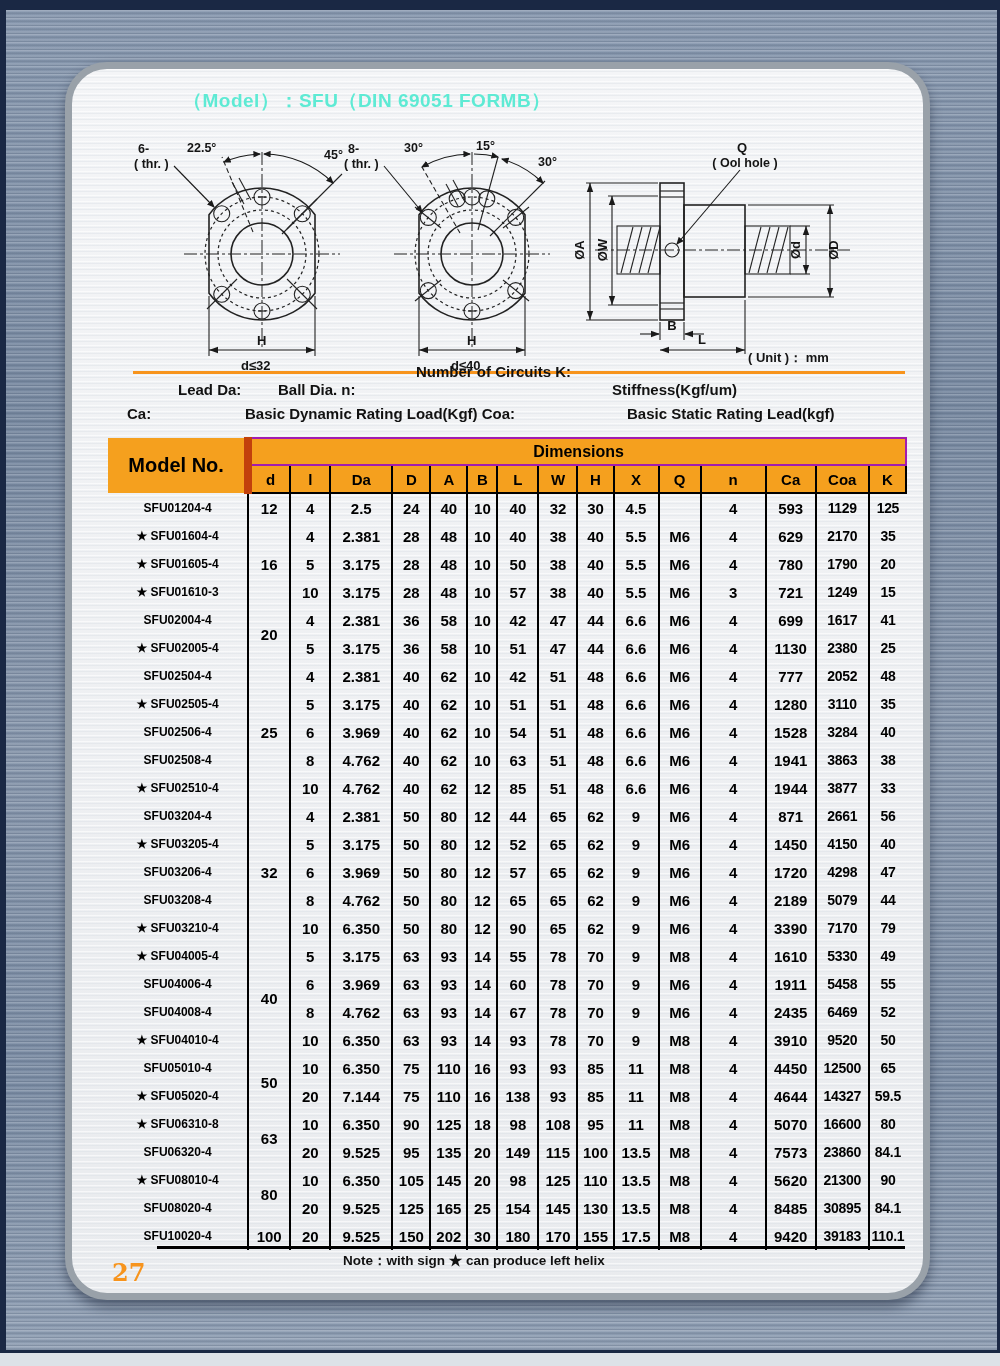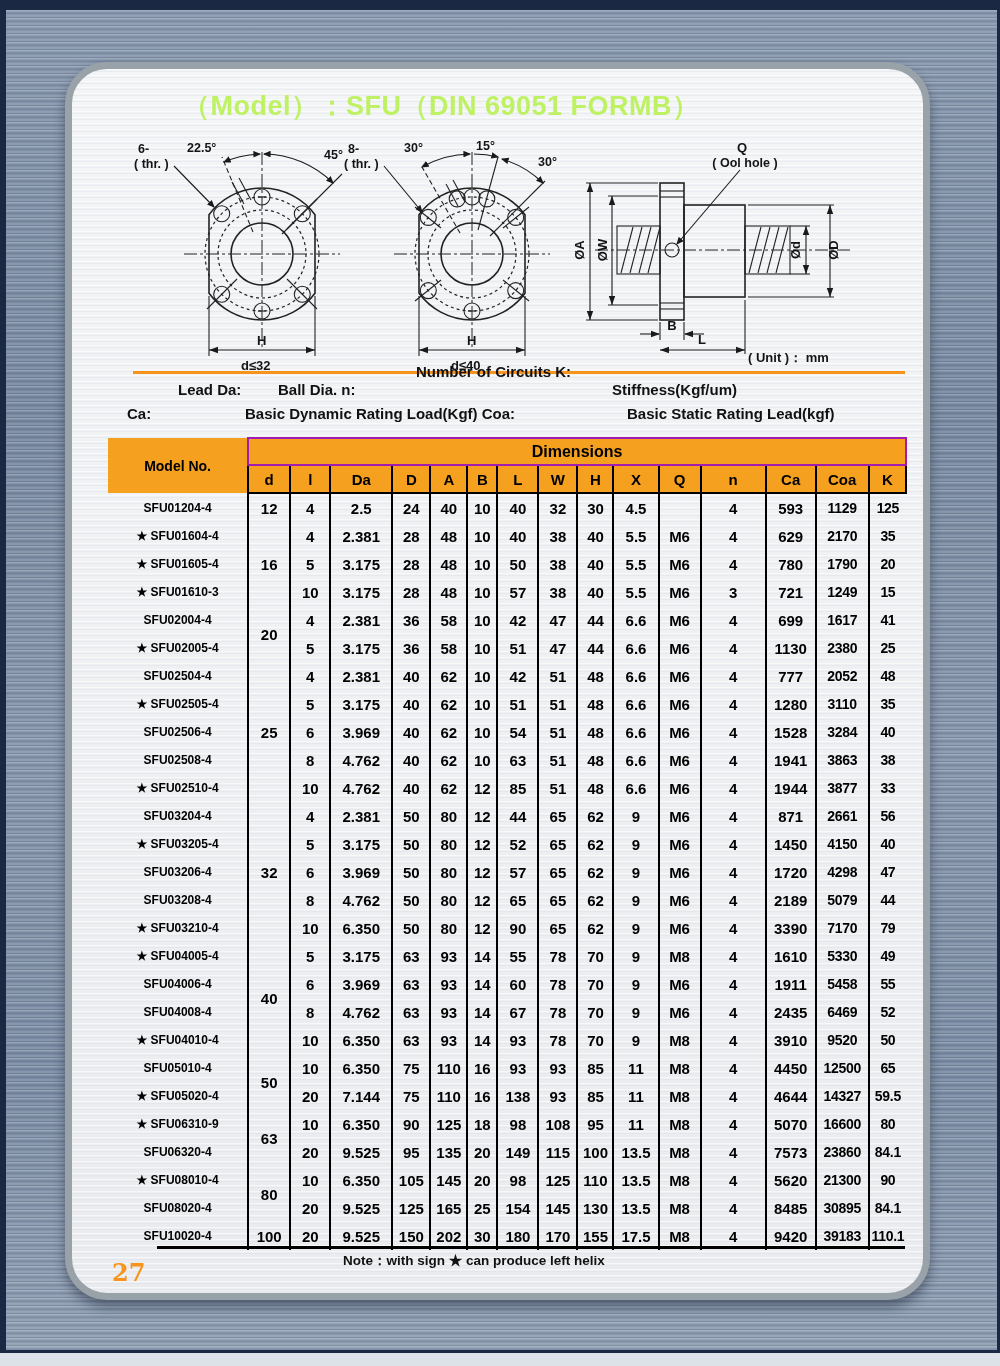--- a/index.html
+++ b/index.html
@@ -10,37 +10,37 @@
       repeating-linear-gradient(180deg, rgba(255,255,255,0.22) 0px, rgba(132,148,170,0) 2px,
         rgba(25,40,65,0.20) 3px, rgba(132,148,170,0) 5px, rgba(255,255,255,0.13) 6px, rgba(20,35,60,0.22) 8px),
       linear-gradient(180deg,#8c9cb2 0%,#7b8ca3 30%,#8a99ae 55%,#7e8fa6 80%,#93a2b6 100%);}
   .bottom-strip{position:absolute;left:0;bottom:0;width:100%;height:13px;background:#dde2e8;}
   .card{position:absolute;left:65px;top:62px;width:865px;height:1238px;box-sizing:border-box;
     border:7px solid #99a1a9;border-radius:42px;background-color:#eef0f3;
     background-image:
       repeating-linear-gradient(180deg, rgba(255,255,255,0.6) 0 1px, rgba(219,224,230,0.45) 2px 3px, rgba(238,240,243,0) 3px 6px),
       linear-gradient(180deg,#f4f5f7,#e9ebee);
     box-shadow:0 7px 12px rgba(15,25,45,0.45);}
-  .title{position:absolute;left:183px;top:88px;margin:0;font-size:27px;font-weight:700;
-    letter-spacing:0.5px;color:#bef264;white-space:nowrap;}
+  .title{position:absolute;left:183px;top:88px;margin:0;font-size:19px;font-weight:700;
+    letter-spacing:0.5px;color:#5eead4;white-space:nowrap;}
   .dwg{position:absolute;left:100px;top:132px;}
   .dwg .ln{stroke:#222;stroke-width:1.6;fill:none;}
   .dwg .thin{stroke:#222;stroke-width:1.1;fill:none;}
   .dwg .dot{stroke:#222;stroke-width:1.2;fill:none;stroke-dasharray:3 3;}
   .dwg .cl{stroke:#222;stroke-width:1;fill:none;stroke-dasharray:13 3 3 3;}
   .dwg .dim{stroke:#1a1a1a;stroke-width:1.1;fill:none;}
   .dwg .ah{fill:#1a1a1a;stroke:none;}
   .dwg text{font-family:"Liberation Sans",sans-serif;font-weight:700;font-size:13px;fill:#141414;}
   .dwg text.sm{font-size:12.5px;}
   .orange-rule{position:absolute;left:133px;top:371px;width:772px;height:3px;background:#F7941D;}
   .legend-item{position:absolute;font-size:15px;font-weight:700;color:#111;white-space:nowrap;}
   .spec{position:absolute;left:108px;top:437px;width:799px;border-collapse:collapse;
     table-layout:fixed;color:#000;}
   .spec th,.spec td{padding:0;text-align:center;vertical-align:middle;font-weight:700;overflow:hidden;}
-  .model-h{background:#F5A01E;font-size:14px;border-right:1px solid #c2410c;height:53px;}
+  .model-h{background:#F5A01E;font-size:20px;border-right:8px solid #c2410c;height:53px;}
   .dim-h{background:#F5A01E;font-size:16px;border:2px solid #a21caf;height:25px;}
   .sub-h{background:#F5A01E;border:2px solid #000;font-size:15px;height:26px;}
   .spec tbody td{font-size:15px;height:28px;border-left:2px solid #000;border-right:2px solid #000;}
   .spec tbody td.model{border-left:none;font-size:12px;white-space:nowrap;}
   .spec tbody td:last-child{border-right:none;}
   .spec tbody td.col-Coa,.spec tbody td.col-K{font-size:14px;letter-spacing:-0.3px;}
   .bottom-rule{position:absolute;left:157px;top:1246px;width:748px;height:3px;background:#000;}
   .note{position:absolute;left:343px;top:1252px;font-size:13.5px;font-weight:700;color:#111;white-space:nowrap;}
   .page-num{position:absolute;left:112px;top:1258px;font-family:"DejaVu Serif",serif;
     font-size:24px;font-weight:700;color:#F7941D;}
@@ -656,21 +656,21 @@
           <td class="col-W">93</td>
           <td class="col-H">85</td>
           <td class="col-X">11</td>
           <td class="col-Q">M8</td>
           <td class="col-n">4</td>
           <td class="col-Ca">4644</td>
           <td class="col-Coa">14327</td>
           <td class="col-K">59.5</td>
         </tr>
         <tr>
-          <td class="model">★ SFU06310-9</td>
+          <td class="model">★ SFU06310-8</td>
           <td rowspan="2" class="dgroup col-d">63</td>
           <td class="col-l">10</td>
           <td class="col-Da">6.350</td>
           <td class="col-D">90</td>
           <td class="col-A">125</td>
           <td class="col-B">18</td>
           <td class="col-L">98</td>
           <td class="col-W">108</td>
           <td class="col-H">95</td>
           <td class="col-X">11</td>

